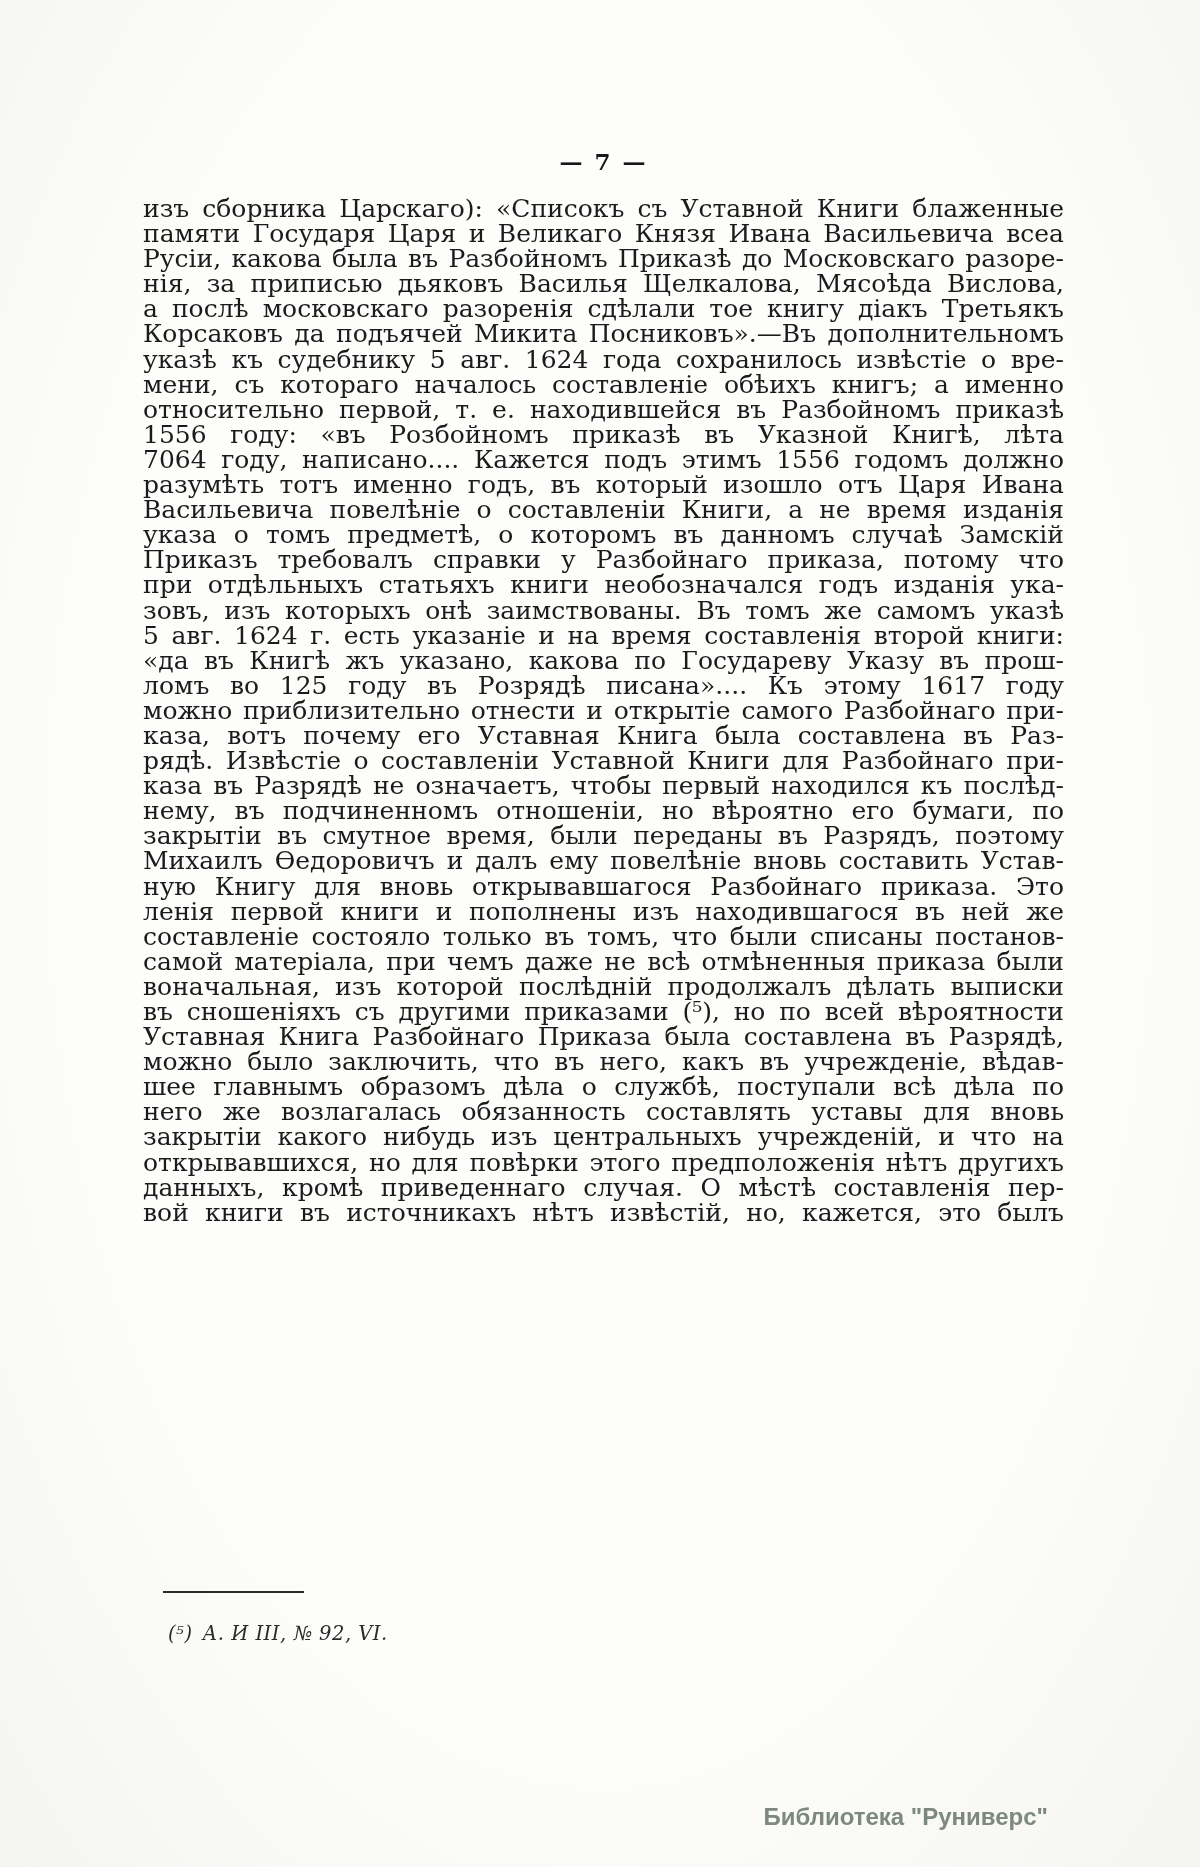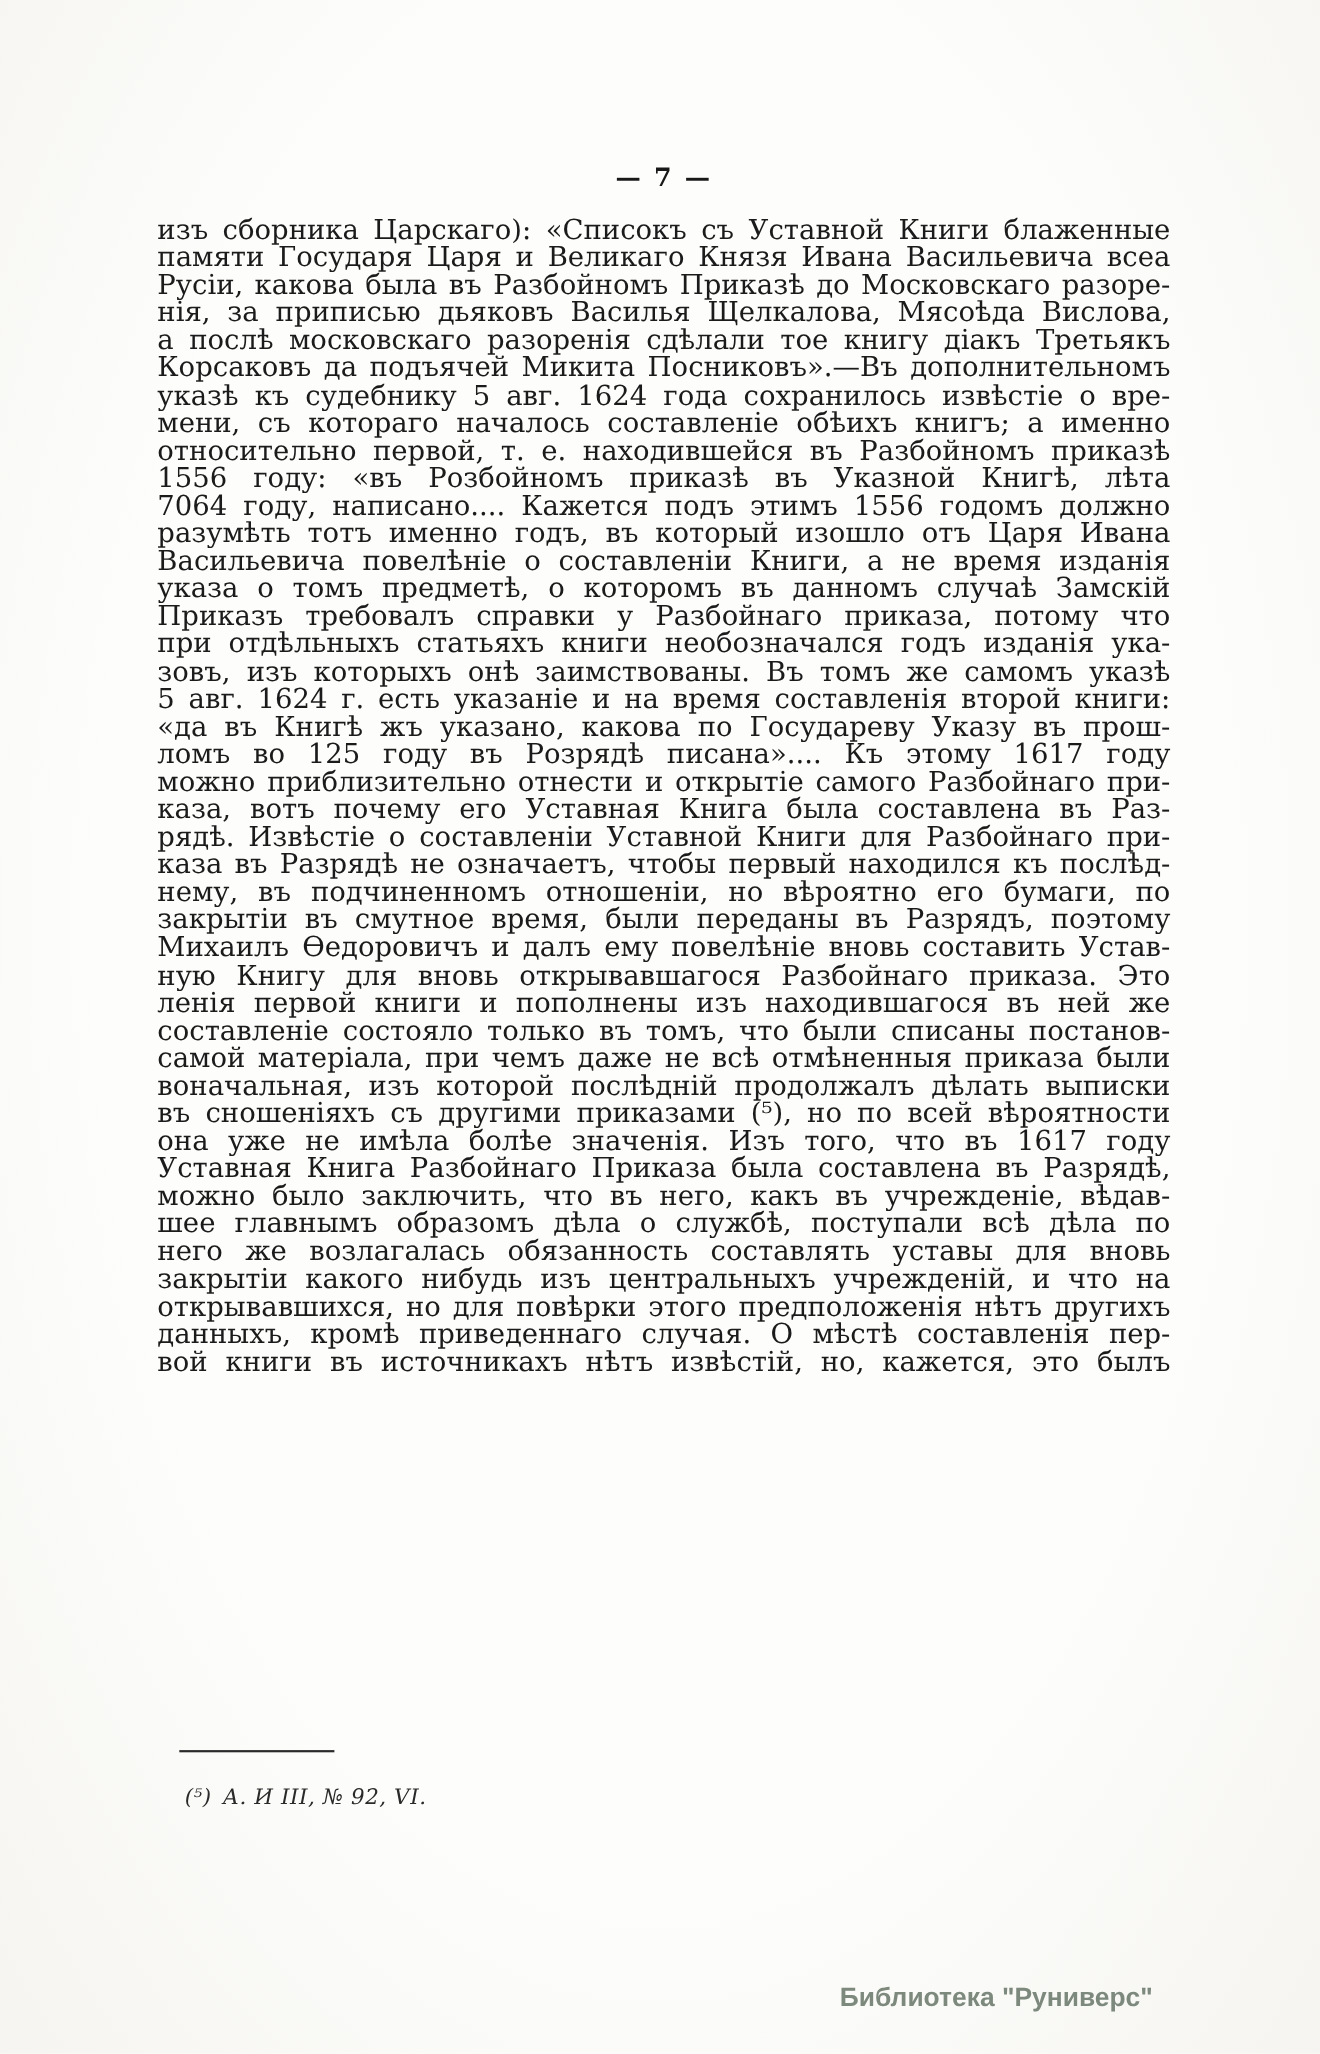--- a/index.html
+++ b/index.html
@@ -111,21 +111,20 @@
       <div class="line">каза въ Разрядѣ не означаетъ, чтобы первый находился къ послѣд-</div>
       <div class="line">нему, въ подчиненномъ отношеніи, но вѣроятно его бумаги, по</div>
       <div class="line">закрытіи въ смутное время, были переданы въ Разрядъ, поэтому</div>
       <div class="line">Михаилъ Ѳедоровичъ и далъ ему повелѣніе вновь составить Устав-</div>
       <div class="line">ную Книгу для вновь открывавшагося Разбойнаго приказа. Это</div>
       <div class="line">ленія первой книги и пополнены изъ находившагося въ ней же</div>
       <div class="line">составленіе состояло только въ томъ, что были списаны постанов-</div>
       <div class="line">самой матеріала, при чемъ даже не всѣ отмѣненныя приказа были</div>
       <div class="line">воначальная, изъ которой послѣдній продолжалъ дѣлать выписки</div>
       <div class="line">въ сношеніяхъ съ другими приказами (⁵), но по всей вѣроятности</div>
-      <div class="line">она уже не имѣла болѣе значенія. Изъ того, что въ 1617 году</div>
       <div class="line">Уставная Книга Разбойнаго Приказа была составлена въ Разрядѣ,</div>
       <div class="line">можно было заключить, что въ него, какъ въ учрежденіе, вѣдав-</div>
       <div class="line">шее главнымъ образомъ дѣла о службѣ, поступали всѣ дѣла по</div>
       <div class="line">него же возлагалась обязанность составлять уставы для вновь</div>
       <div class="line">закрытіи какого нибудь изъ центральныхъ учрежденій, и что на</div>
       <div class="line">открывавшихся, но для повѣрки этого предположенія нѣтъ другихъ</div>
       <div class="line">данныхъ, кромѣ приведеннаго случая. О мѣстѣ составленія пер-</div>
       <div class="line">вой книги въ источникахъ нѣтъ извѣстій, но, кажется, это былъ</div>
     </div>
 

